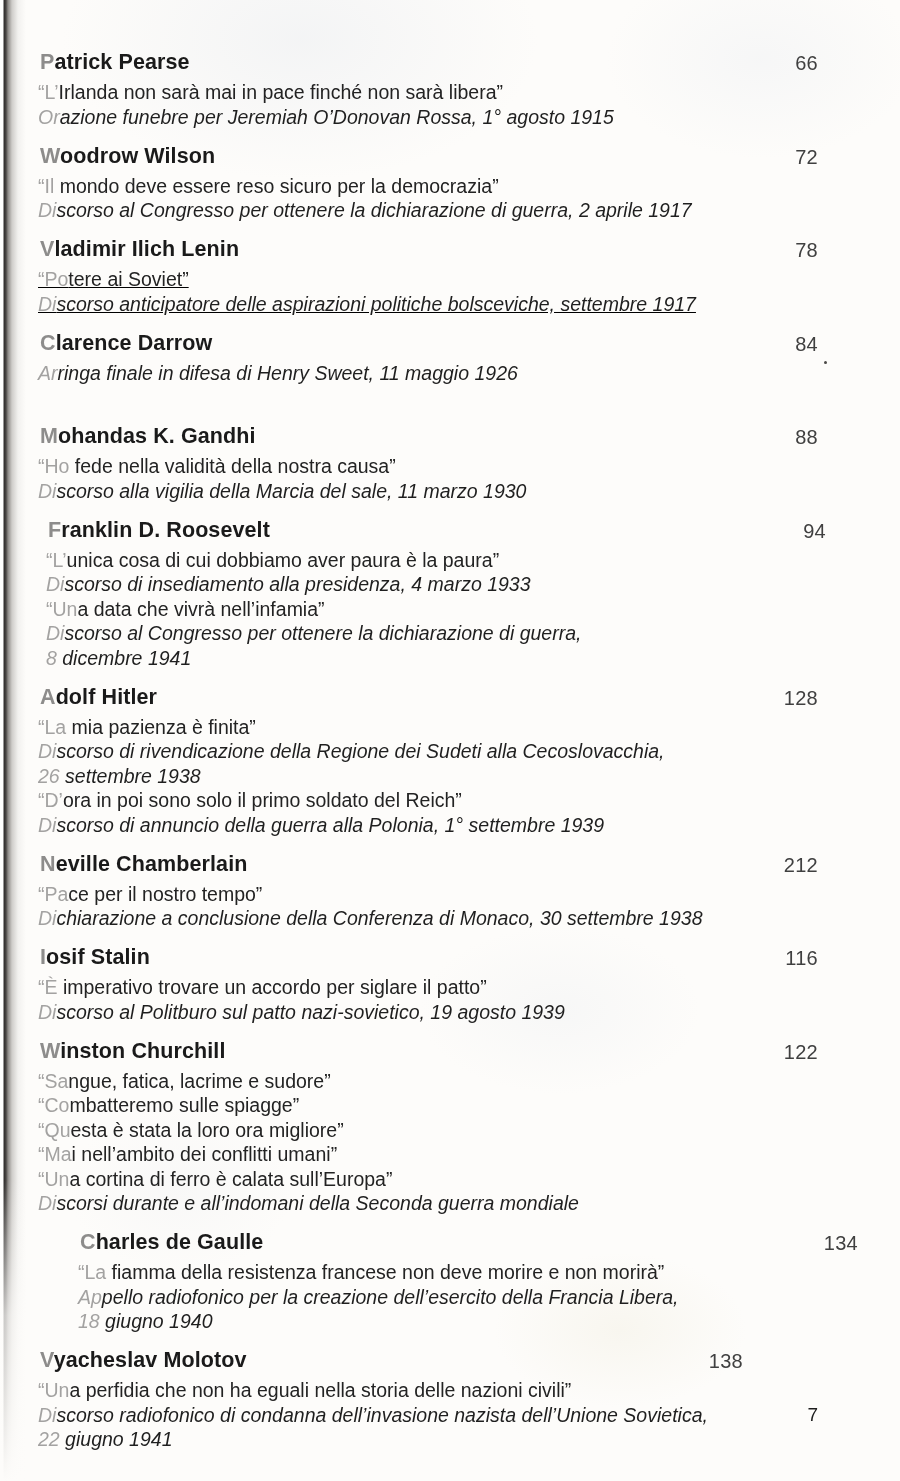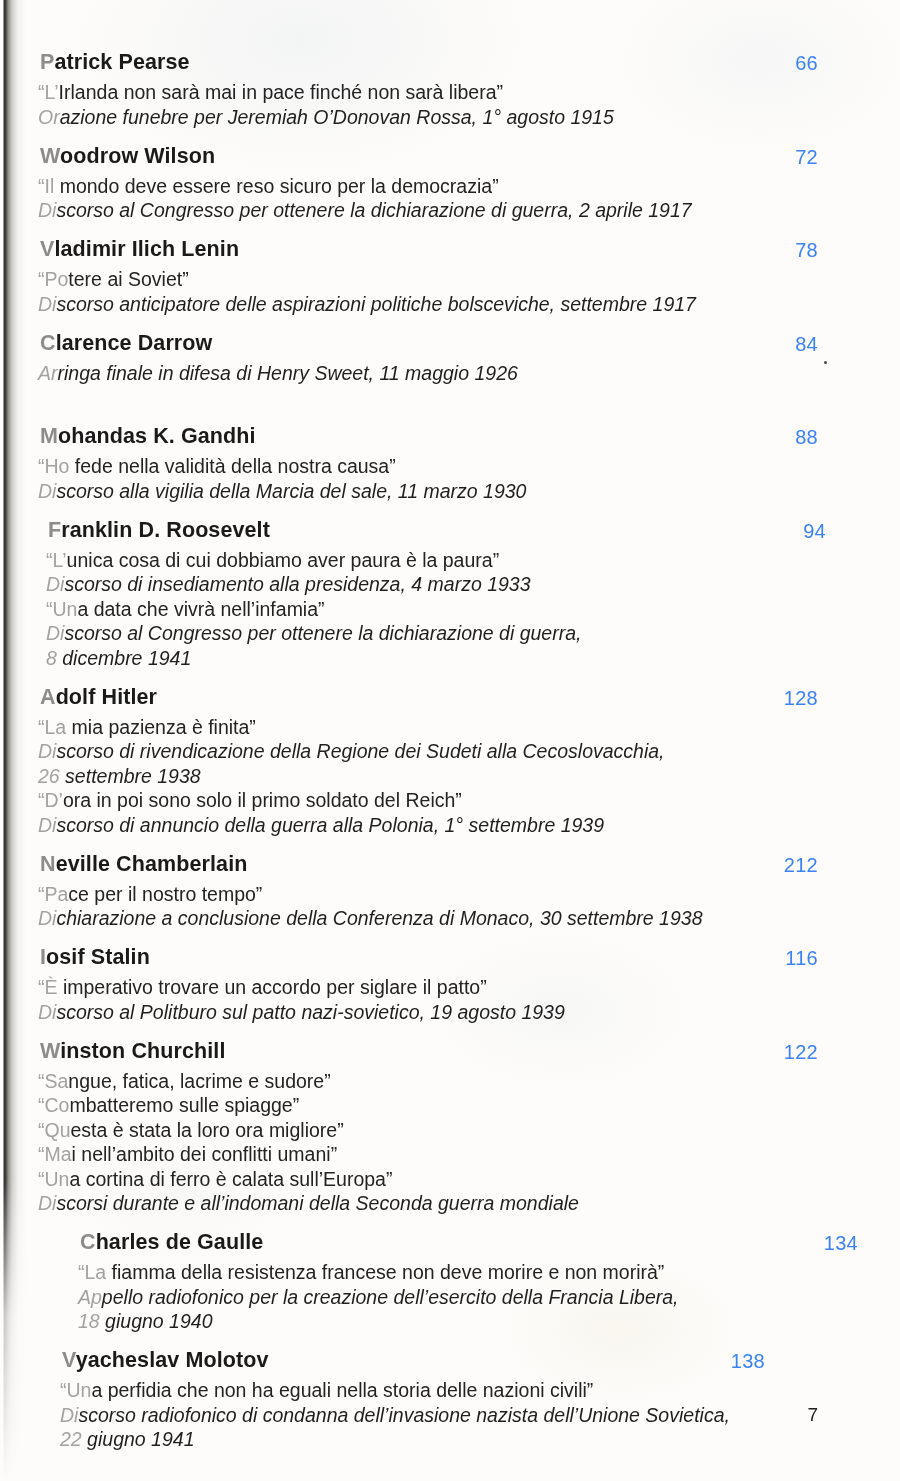--- a/index.html
+++ b/index.html
@@ -107,21 +107,21 @@
     letter-spacing: .1px;
     white-space: nowrap;
   }
 
   .entry-page {
     position: absolute;
     right: 82px;
     top: 2px;
     font-size: 20px;
     font-weight: normal;
-    color: #3b82f6;
+    color: #404040;
     text-align: right;
     letter-spacing: .3px;
   }
 
   .entry-lines {
     margin: 0;
     padding: 0 0 0 38px;
     list-style: none;
   }
 
@@ -183,21 +183,21 @@
       <div class="toc-entry" style="position: absolute; left: 0px; top: 143.5px; width: 900px;">
         <div class="entry-head">
           <span class="entry-name"><span class="fade-head">W</span>oodrow Wilson</span>
           <span class="entry-page">72</span>
         </div>
         <ul class="entry-lines">
           <li class="line-quote"><span class="fade-line">“Il</span> mondo deve essere reso sicuro per la democrazia”</li>
           <li class="line-src"><span class="fade-line">Di</span>scorso al Congresso per ottenere la dichiarazione di guerra, 2 aprile 1917</li>
         </ul>
       </div>
-      <div class="toc-entry" style="position: absolute; left: 0px; top: 237px; width: 900px;">
+      <div class="toc-entry" style="position: absolute; left: 0px; top: 237px; width: 900px; text-decoration: underline;">
         <div class="entry-head">
           <span class="entry-name"><span class="fade-head">V</span>ladimir Ilich Lenin</span>
           <span class="entry-page">78</span>
         </div>
         <ul class="entry-lines">
           <li class="line-quote"><span class="fade-line">“Po</span>tere ai Soviet”</li>
           <li class="line-src"><span class="fade-line">Di</span>scorso anticipatore delle aspirazioni politiche bolsceviche, settembre 1917</li>
         </ul>
       </div>
       <div class="toc-entry" style="position: absolute; left: 0px; top: 330.5px; width: 900px;">
@@ -283,21 +283,21 @@
         <div class="entry-head">
           <span class="entry-name"><span class="fade-head">C</span>harles de Gaulle</span>
           <span class="entry-page">134</span>
         </div>
         <ul class="entry-lines">
           <li class="line-quote"><span class="fade-line">“La</span> fiamma della resistenza francese non deve morire e non morirà”</li>
           <li class="line-src"><span class="fade-line">Ap</span>pello radiofonico per la creazione dell’esercito della Francia Libera,</li>
           <li class="line-src"><span class="fade-line">18</span> giugno 1940</li>
         </ul>
       </div>
-      <div class="toc-entry" style="position: absolute; left: 0px; top: 1348px; width: 825px; margin-left: 22px;">
+      <div class="toc-entry" style="position: absolute; left: 0px; top: 1348px; width: 825px;">
         <div class="entry-head">
           <span class="entry-name"><span class="fade-head">V</span>yacheslav Molotov</span>
           <span class="entry-page">138</span>
         </div>
         <ul class="entry-lines">
           <li class="line-quote"><span class="fade-line">“Un</span>a perfidia che non ha eguali nella storia delle nazioni civili”</li>
           <li class="line-src"><span class="fade-line">Di</span>scorso radiofonico di condanna dell’invasione nazista dell’Unione Sovietica,</li>
           <li class="line-src"><span class="fade-line">22</span> giugno 1941</li>
         </ul>
       </div>

